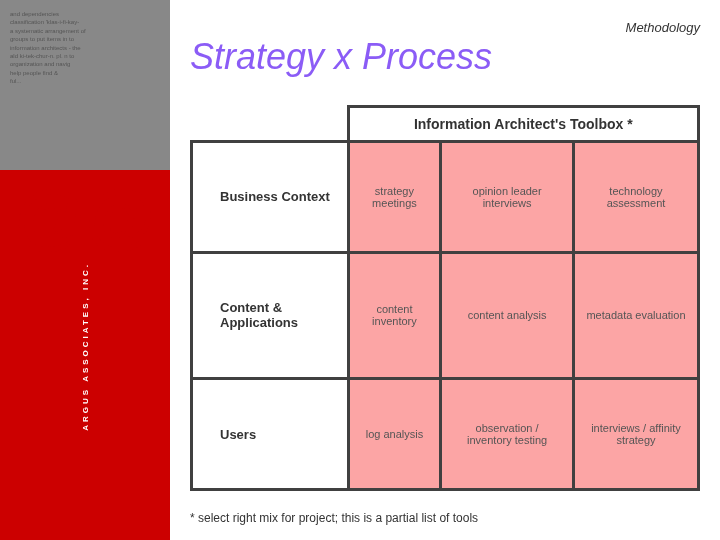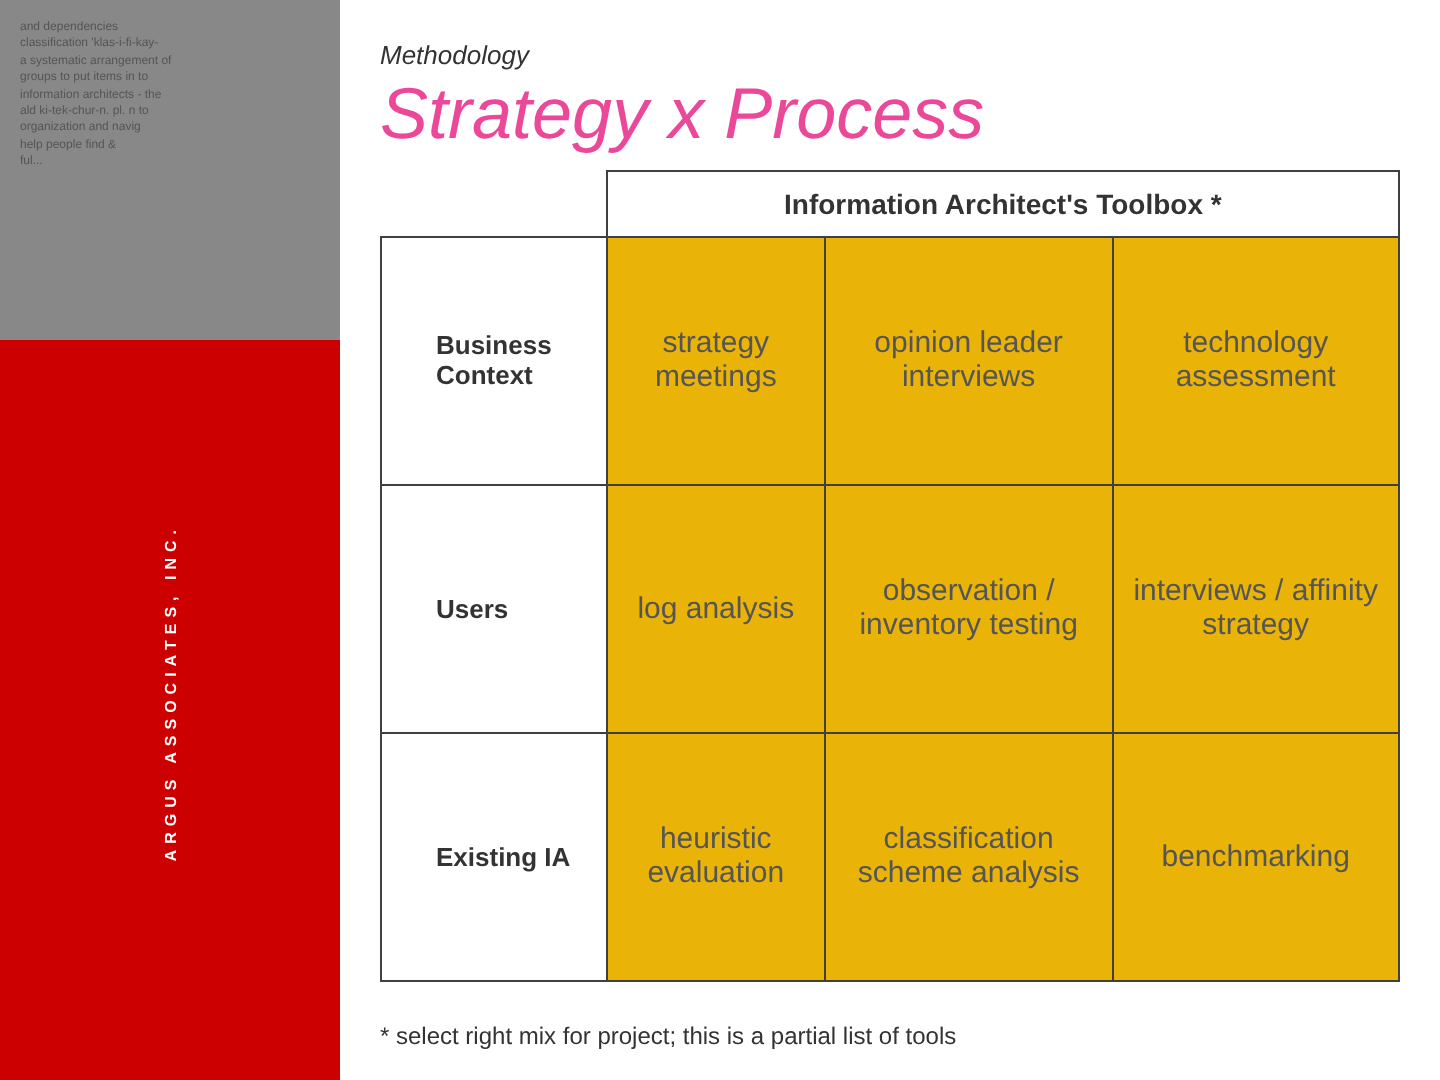--- a/index.html
+++ b/index.html
@@ -75,41 +75,42 @@
       padding: 20px 20px 15px 20px;
       display: flex;
       flex-direction: column;
     }
 
     .subtitle {
       font-size: 13px;
       font-style: italic;
       color: #333;
       margin-bottom: 2px;
+      text-align: right;
     }
 
     .title {
       font-size: 36px;
       font-style: italic;
-      color: #ec4899;
+      color: #8b5cf6;
       font-weight: normal;
-      margin-bottom: 8px;
+      margin-bottom: 28px;
       line-height: 1.1;
     }
 
     
     .matrix-table {
       width: 100%;
       border-collapse: collapse;
       flex: 1;
     }
 
     .matrix-table th,
     .matrix-table td {
-      border: 1px solid #404040;
+      border: 3px solid #404040;
       padding: 8px 10px;
       text-align: center;
       font-size: 12px;
       vertical-align: middle;
     }
 
     .matrix-table thead tr th {
       background: #ffffff;
       font-weight: bold;
       font-size: 13px;
@@ -132,22 +133,22 @@
       text-align: left;
       font-weight: bold;
       font-size: 13px;
       color: #333;
       background: #ffffff;
       padding-left: 27px;
     }
 
     .matrix-table .data-cell {
       color: #555;
-      background: #eab308;
-      font-size: 15px;
+      background: #fca5a5;
+      font-size: 11px;
     }
 
     .footnote {
       font-size: 12px;
       color: #333;
       margin-top: 20px;
       text-align: left;
     }
 
     .page-number {
@@ -190,28 +191,28 @@
       </tr>
     </thead>
     <tbody id="table-body">
     <tr>
           <td class="row-header">Business Context</td>
           <td class="data-cell">strategy meetings</td>
           <td class="data-cell">opinion leader interviews</td>
           <td class="data-cell">technology assessment</td>
         </tr>
         <tr>
+          <td class="row-header">Content &amp; Applications</td>
+          <td class="data-cell">content inventory</td>
+          <td class="data-cell">content analysis</td>
+          <td class="data-cell">metadata evaluation</td>
+        </tr>
+        <tr>
           <td class="row-header">Users</td>
           <td class="data-cell">log analysis</td>
           <td class="data-cell">observation / inventory testing</td>
           <td class="data-cell">interviews / affinity strategy</td>
         </tr>
-        <tr>
-          <td class="row-header">Existing IA</td>
-          <td class="data-cell">heuristic evaluation</td>
-          <td class="data-cell">classification scheme analysis</td>
-          <td class="data-cell">benchmarking</td>
-        </tr>
       </tbody>
   </table>
 
   <div class="footnote">* select right mix for project; this is a partial list of tools</div>
 </div>
 
 </body></html>

